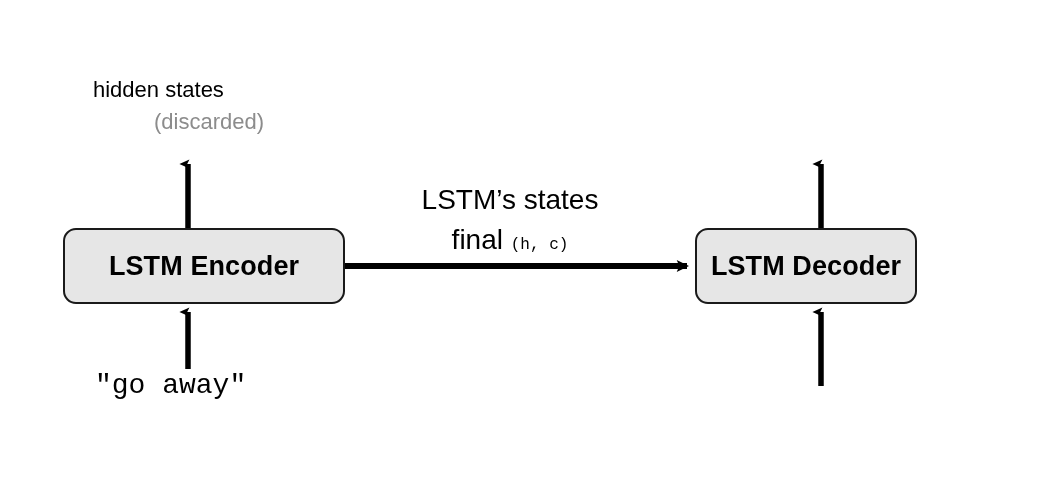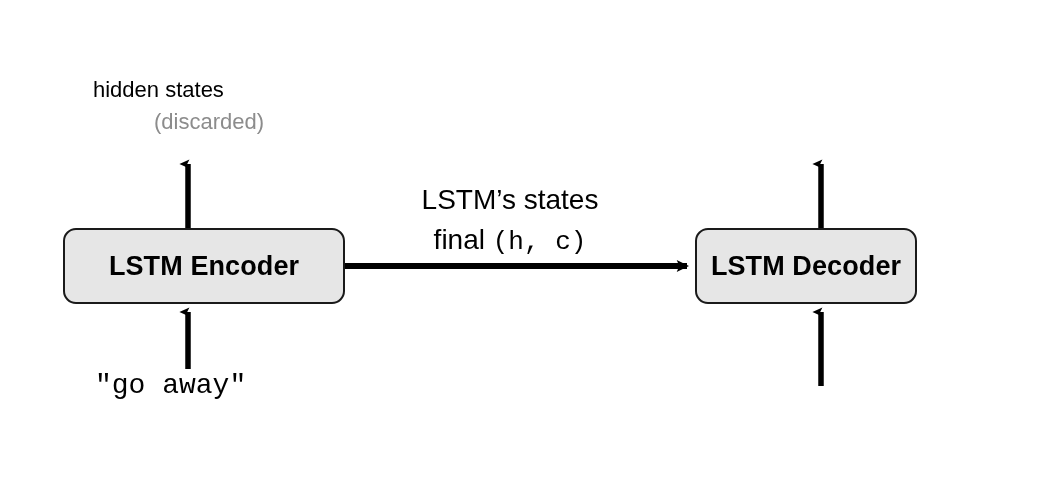--- a/index.html
+++ b/index.html
@@ -65,21 +65,21 @@
     position: absolute;
     text-align: center;
     line-height: 40px;
     color: #000000;
   }
   .edge-label .ln {
     display: block;
   }
   .mono-inline {
     font-family: "Liberation Mono", monospace;
-    font-size: 26px;
+    font-size: 16px;
   }
   .sans-inline {
     font-family: "Liberation Sans", sans-serif;
     font-size: 28px;
   }
 </style>
 </head>
 <body>
 
 <div id="canvas">

